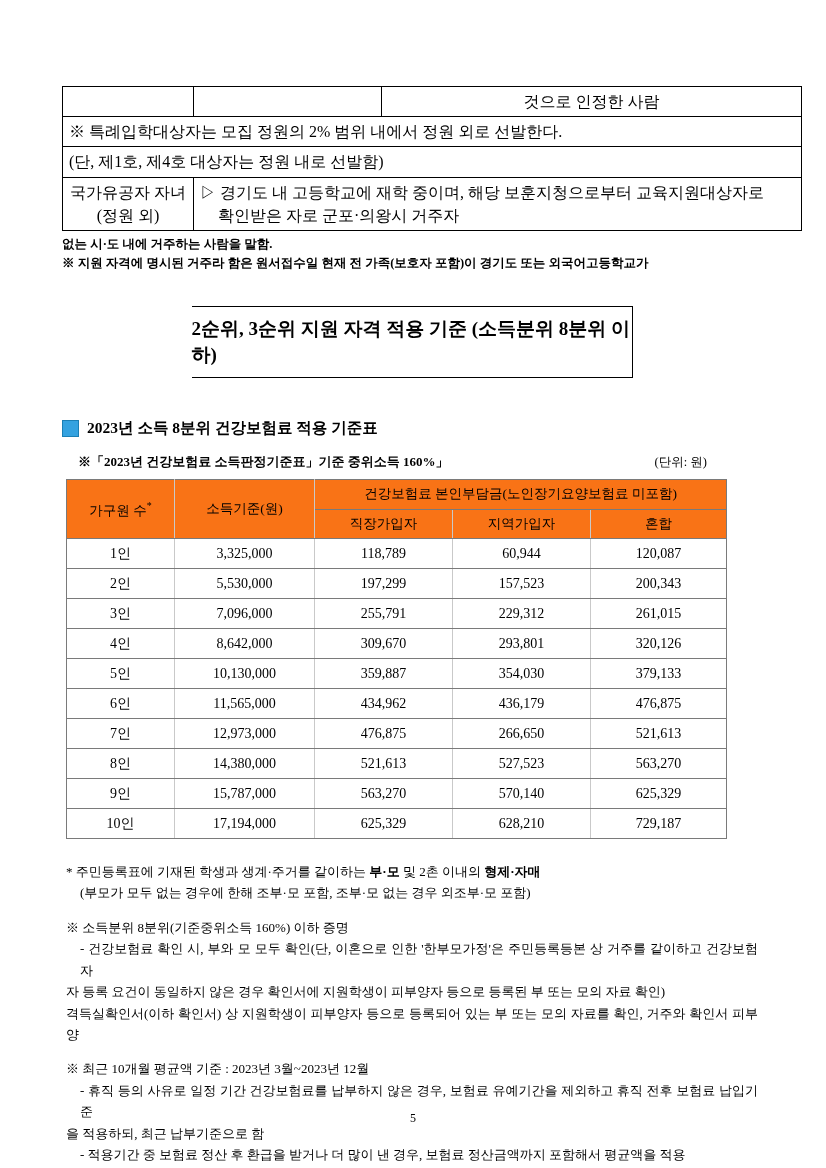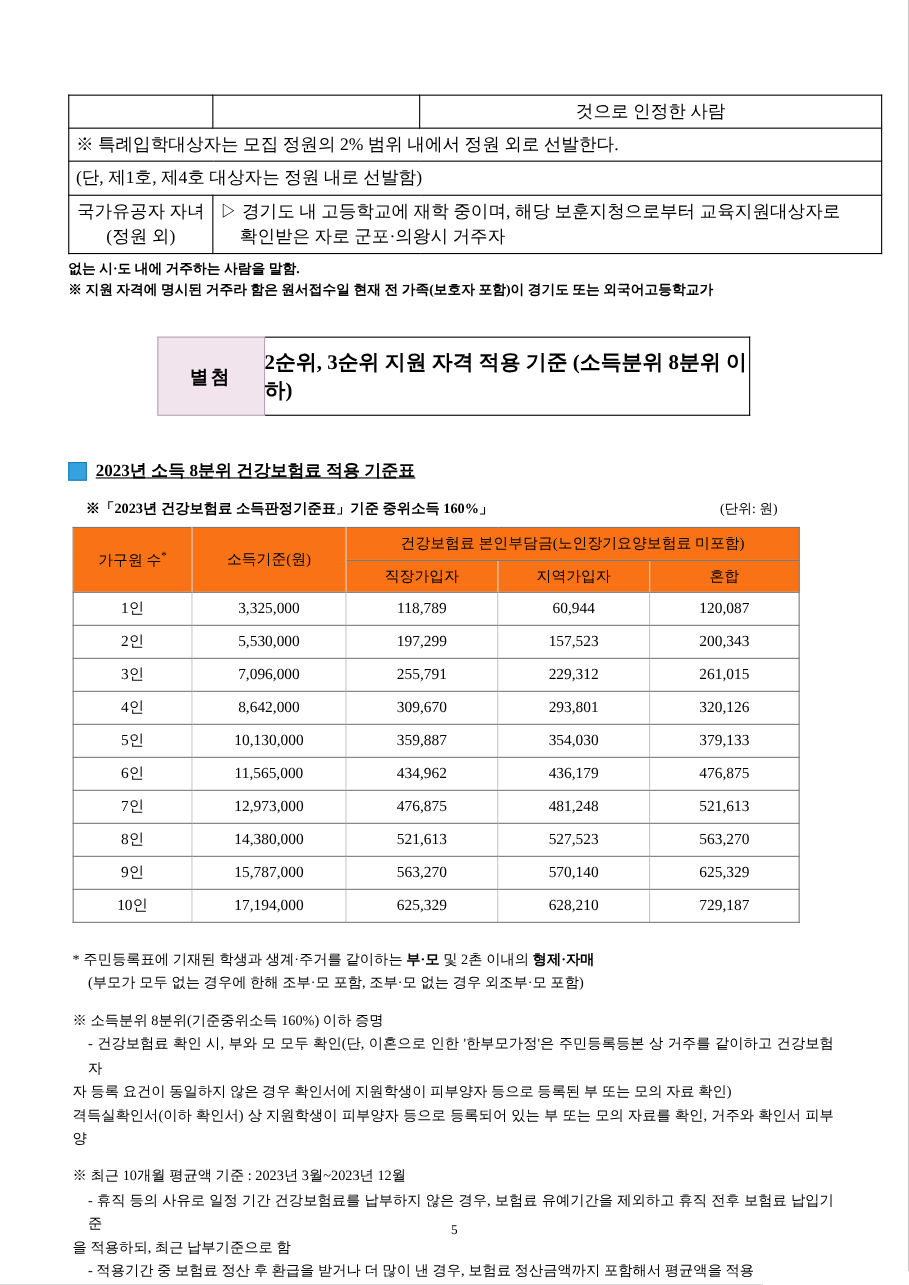--- a/index.html
+++ b/index.html
@@ -88,21 +88,20 @@
   }
 
   
   .sec-head {
     margin-top: 40px;
     display: flex;
     align-items: center;
     gap: 8px;
     font-size: 15.5px;
     font-weight: bold;
-    text-decoration: underline;
   }
   .blue-square {
     width: 15px;
     height: 15px;
     background: #34a2e0;
     border: 1px solid #1a7fb5;
     display: inline-block;
     flex: 0 0 auto;
   }
 
@@ -208,21 +207,20 @@
         </tr>
       </tbody>
     </table>
 
     <div class="note-line">
       <span class="ind">없는 시·도 내에 거주하는 사람을 말함.</span>
       <span class="ind">※ 지원 자격에 명시된 거주라 함은 원서접수일 현재 전 가족(보호자 포함)이 경기도 또는 외국어고등학교가</span>
     </div>
 
     <div class="banner-wrap">
-      <div class="banner-tag">별첨</div>
       <div class="banner-main">2순위, 3순위 지원 자격 적용 기준 (소득분위 8분위 이하)</div>
     </div>
 
     <div class="sec-head">
       <span class="blue-square"></span>
       <span>2023년 소득 8분위 건강보험료 적용 기준표</span>
     </div>
 
     <div class="sub-row">
       <span class="sub-left">※「2023년 건강보험료 소득판정기준표」기준 중위소득 160%」</span>
@@ -289,21 +287,21 @@
             <td class="outer-l">6인</td>
             <td>11,565,000</td>
             <td>434,962</td>
             <td>436,179</td>
             <td class="outer-r">476,875</td>
           </tr>
         <tr>
             <td class="outer-l">7인</td>
             <td>12,973,000</td>
             <td>476,875</td>
-            <td>481,248</td>
+            <td>266,650</td>
             <td class="outer-r">521,613</td>
           </tr>
         <tr>
             <td class="outer-l">8인</td>
             <td>14,380,000</td>
             <td>521,613</td>
             <td>527,523</td>
             <td class="outer-r">563,270</td>
           </tr>
         <tr>

